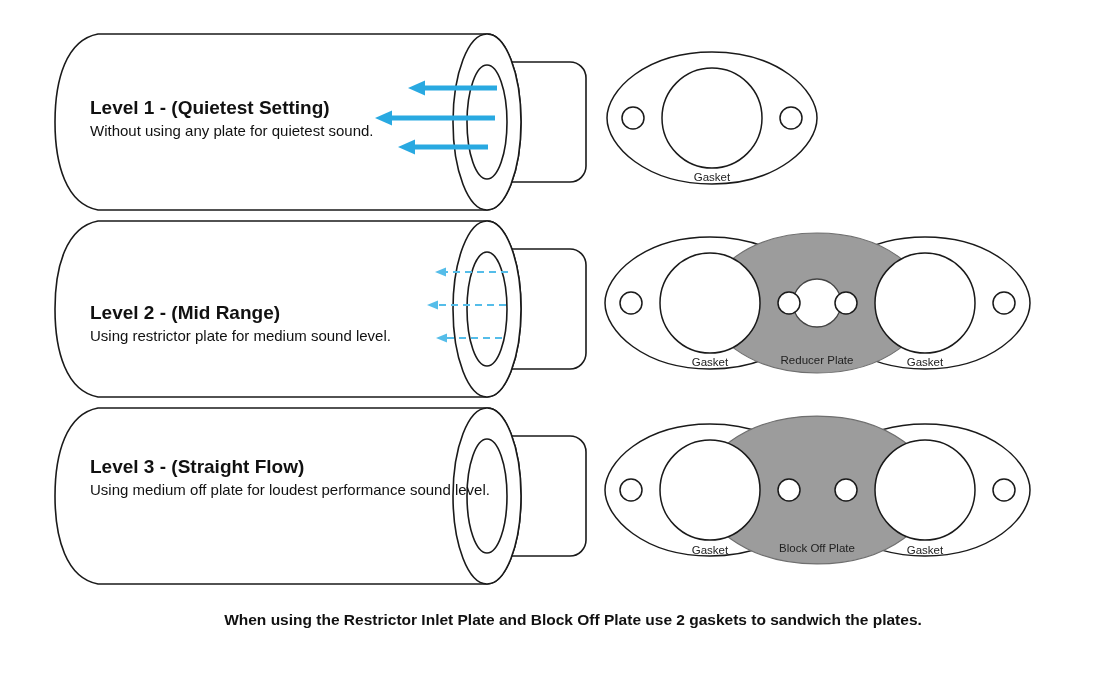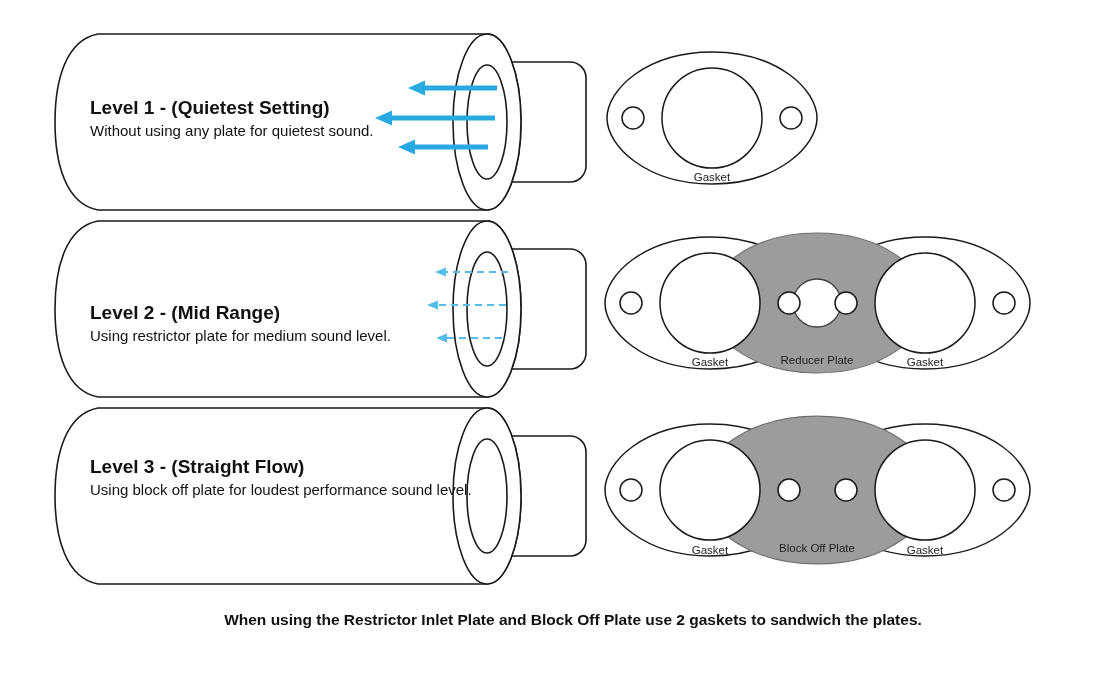--- a/index.html
+++ b/index.html
@@ -112,21 +112,21 @@
     <text x="222" y="149" class="flange-label">Reducer Plate</text>
     <text x="330" y="151" class="flange-label">Gasket</text>
   </svg>
 
   <svg class="abs" style="left:50px; top:406px;" width="545" height="182" viewBox="0 0 545 182">
     <use href="#muffler"></use>
   </svg>
 
   <div class="abs caption" style="left:90px; top:456px;">
     <div class="title">Level 3 - (Straight Flow)</div>
-    <div class="desc">Using block off plate for loudest performance sound level.</div>
+    <div class="desc">Using medium off plate for loudest performance sound level.</div>
   </div>
 
   <svg class="abs" style="left:595px; top:402px;" width="450" height="178" viewBox="0 0 450 178">
     <g>
       <use href="#flange" transform="translate(115,88)" fill="#fff" stroke="#1a1a1a" stroke-width="1.5"></use>
       <circle cx="36" cy="88" r="11" fill="#fff" stroke="#1a1a1a" stroke-width="1.5"></circle>
     </g>
     <g>
       <use href="#flange" transform="translate(330,88)" fill="#fff" stroke="#1a1a1a" stroke-width="1.5"></use>
       <circle cx="409" cy="88" r="11" fill="#fff" stroke="#1a1a1a" stroke-width="1.5"></circle>

